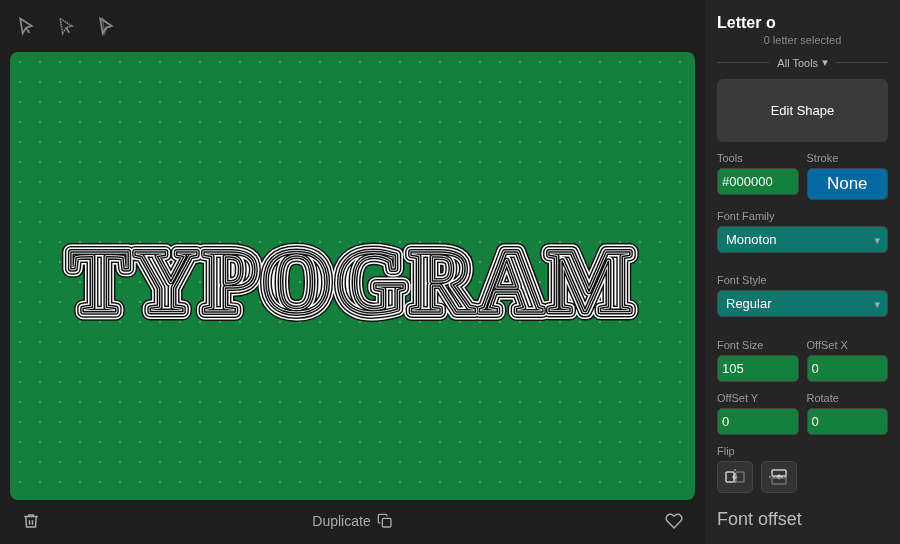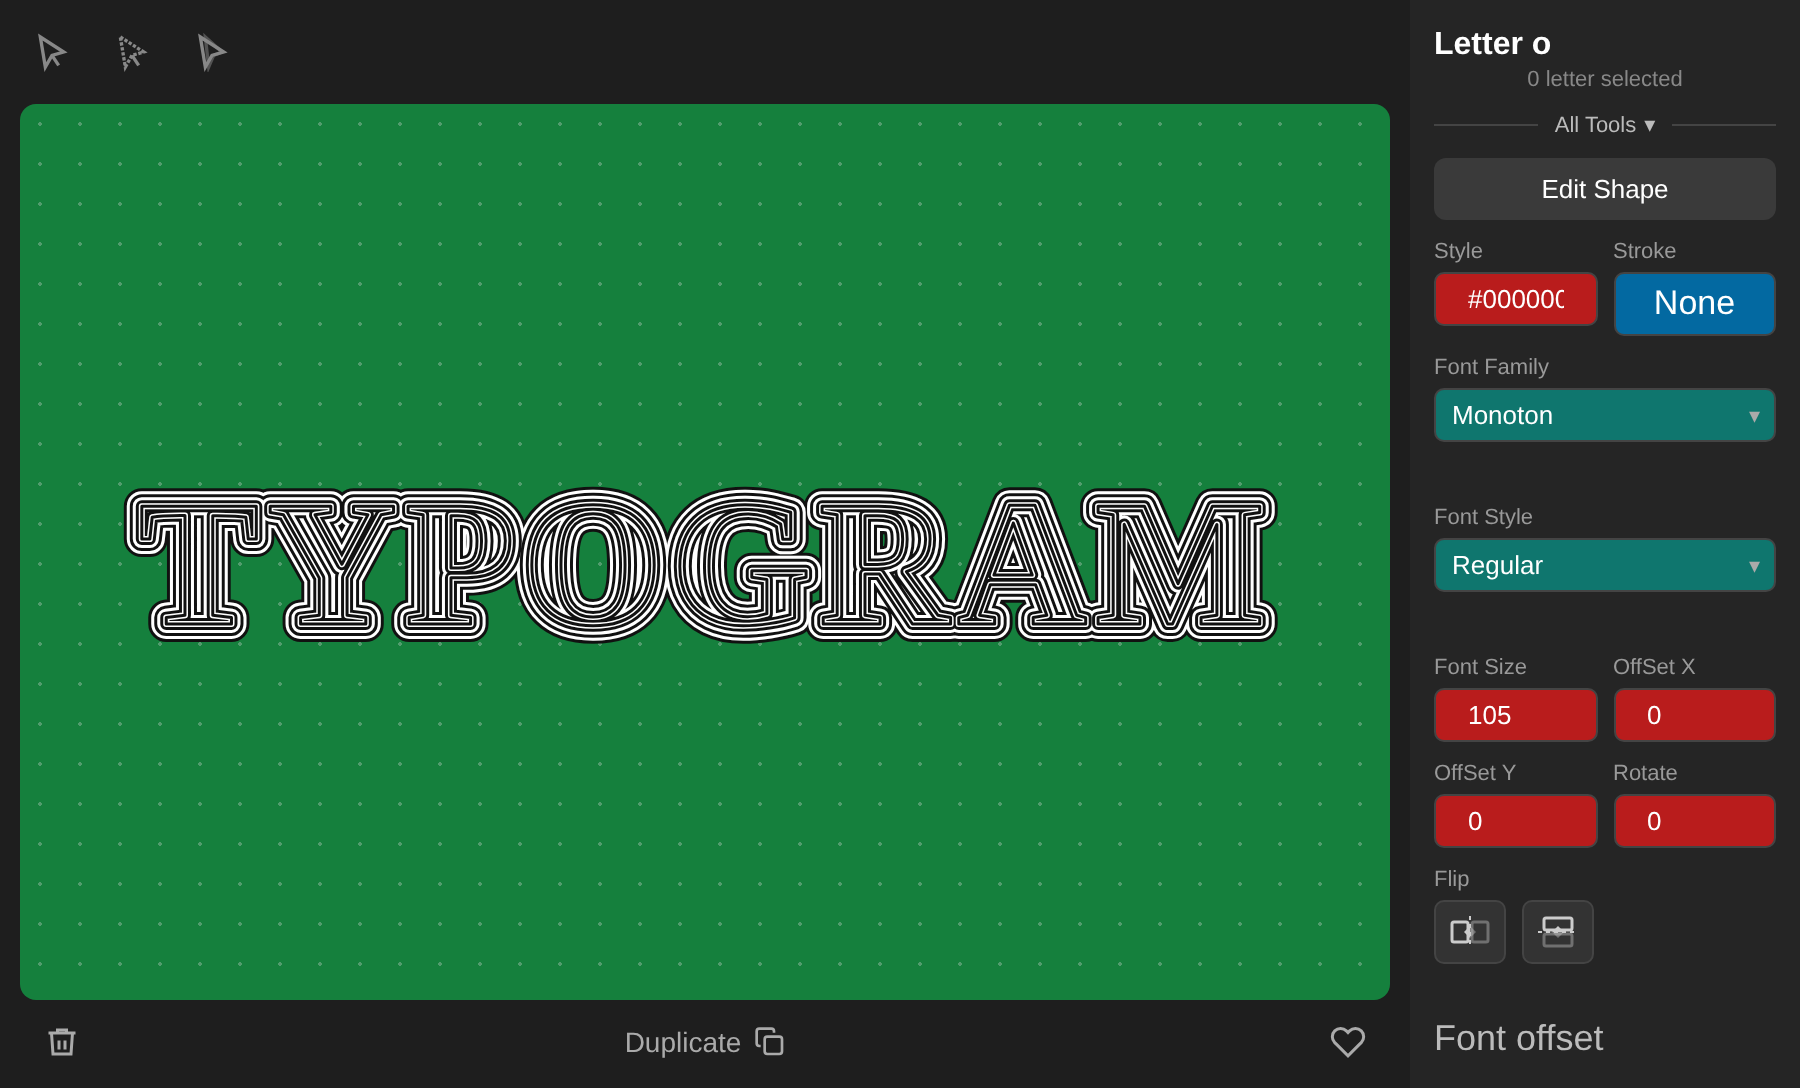--- a/index.html
+++ b/index.html
@@ -119,21 +119,21 @@
       color: #bbb;
       font-size: 11px;
       cursor: pointer;
       padding: 0;
     }
 
     .edit-shape-btn {
       background: #3a3a3a;
       border: none;
       color: #fff;
-      padding: 8px;
+      padding: 24px;
       border-radius: 6px;
       cursor: pointer;
       font-size: 13px;
       width: 100%;
       text-align: center;
     }
 
     .row-2col {
       display: flex;
       gap: 8px;
@@ -145,24 +145,24 @@
       flex-direction: column;
       gap: 4px;
     }
 
     .field-label {
       font-size: 11px;
       color: #999;
     }
 
     .field-input {
-      background: #b91c1c;
+      background: #15803d;
       border: 1px solid #444;
       color: #fff;
-      padding: 5px 16px;
+      padding: 5px 4px;
       border-radius: 5px;
       font-size: 13px;
       width: 100%;
       outline: none;
     }
 
     .stroke-display {
       background: #0369a1;
       border: 1px solid #444;
       color: #fff;
@@ -329,21 +329,21 @@
       <span>All Tools</span>
       <span>▾</span>
     </button>
     <div class="divider-line"></div>
   </div>
 
   <button class="edit-shape-btn">Edit Shape</button>
 
   <div class="row-2col">
     <div class="field-group">
-      <div class="field-label">Style</div>
+      <div class="field-label">Tools</div>
       <input class="field-input" type="text" value="#000000" style="">
     </div>
     <div class="field-group">
       <div class="field-label">Stroke</div>
       <div class="stroke-display">None</div>
     </div>
   </div>
 
   <div class="field-group">
     <div class="field-label">Font Family</div>

